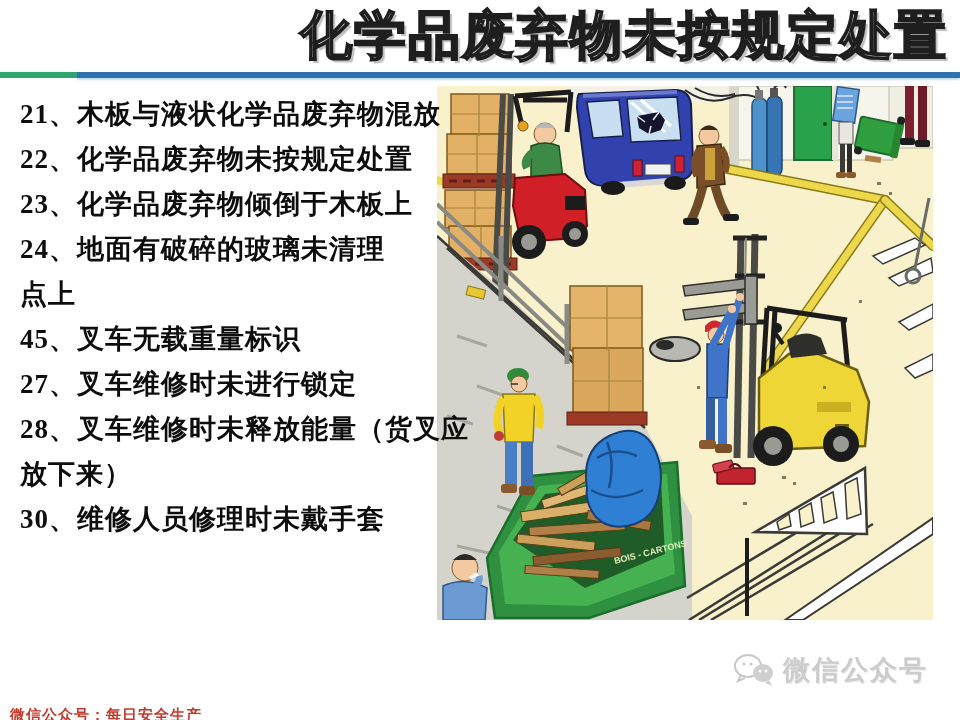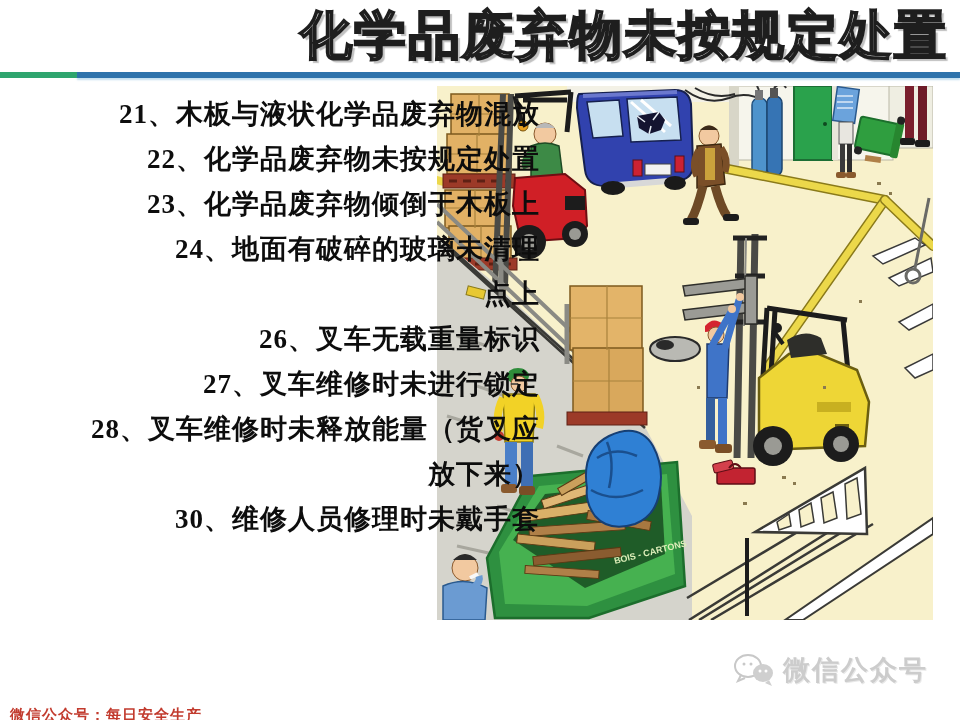--- a/index.html
+++ b/index.html
@@ -13,21 +13,21 @@
     font-size:52px;font-weight:700;letter-spacing:2px;white-space:nowrap;
     color:#ffffff;-webkit-text-stroke:2px #1e1e1e;
     text-shadow:3px 3px 1px rgba(140,140,140,.55);
   }
   
   .divider{position:absolute;top:72px;left:0;width:960px;height:6px;display:flex;}
   .divider .seg-green{width:77px;height:100%;background:#2fa56e;}
   .divider .seg-blue{flex:1;height:100%;background:#2e73ac;box-shadow:0 2px 2px rgba(80,160,210,.35);}
   
   .violations{
-    position:absolute;left:20px;top:92px;width:520px;z-index:2;text-align:right;
+    position:absolute;left:20px;top:92px;width:520px;z-index:2;
   }
   .v-line{
     height:45px;line-height:45px;font-size:27px;font-weight:700;color:#0d0d0d;
     letter-spacing:1px;white-space:nowrap;
   }
   
   .illustration{position:absolute;left:437px;top:86px;width:496px;height:534px;z-index:1;}
   
   .footer-note{
     position:absolute;left:10px;top:692px;font-size:15px;font-weight:700;
@@ -54,21 +54,21 @@
     <div class="seg-green"></div>
     <div class="seg-blue"></div>
   </div>
 
   <div class="violations">
       <div class="v-line">21、木板与液状化学品废弃物混放</div>
       <div class="v-line">22、化学品废弃物未按规定处置</div>
       <div class="v-line">23、化学品废弃物倾倒于木板上</div>
       <div class="v-line">24、地面有破碎的玻璃未清理</div>
       <div class="v-line">点上</div>
-      <div class="v-line">26、叉车无载重量标识</div>
+      <div class="v-line">45、叉车无载重量标识</div>
       <div class="v-line">27、叉车维修时未进行锁定</div>
       <div class="v-line">28、叉车维修时未释放能量（货叉应</div>
       <div class="v-line">放下来）</div>
       <div class="v-line">30、维修人员修理时未戴手套</div>
     </div>
 
   <svg class="illustration" viewBox="0 0 496 534" xmlns="http://www.w3.org/2000/svg">
 
     <rect x="0" y="0" width="496" height="534" fill="#f8f1cb"></rect>
 

